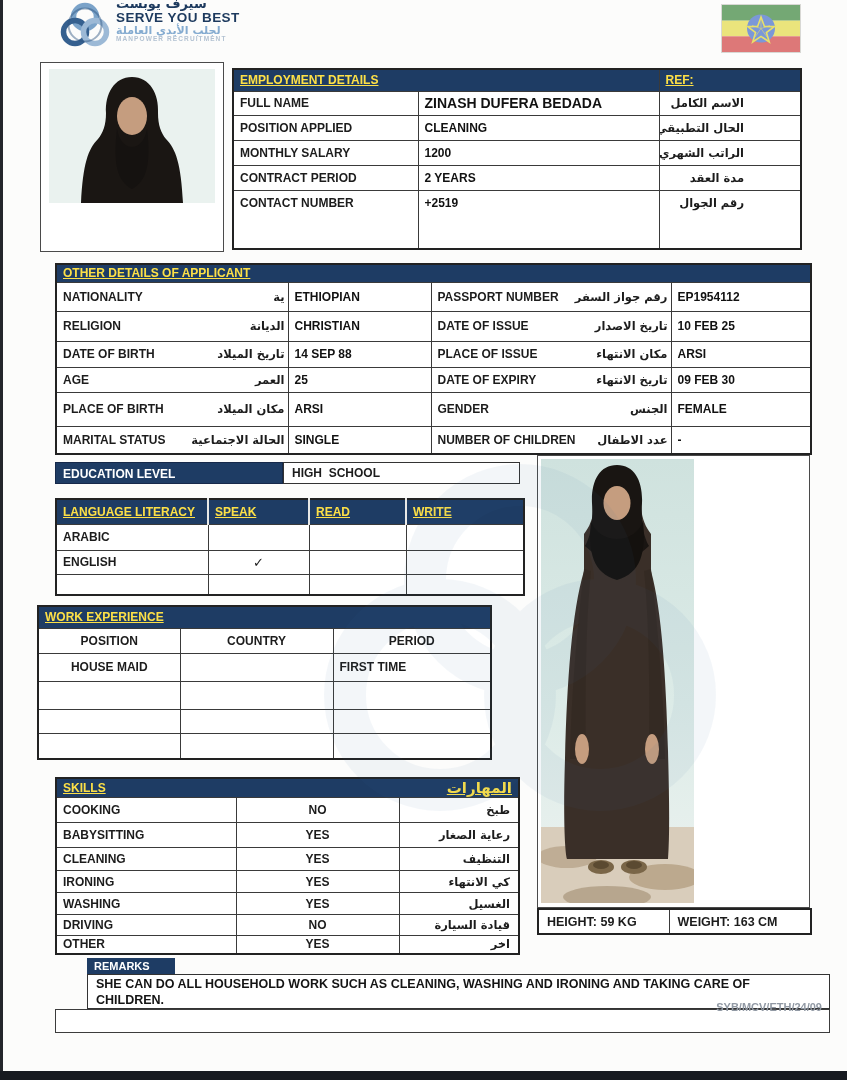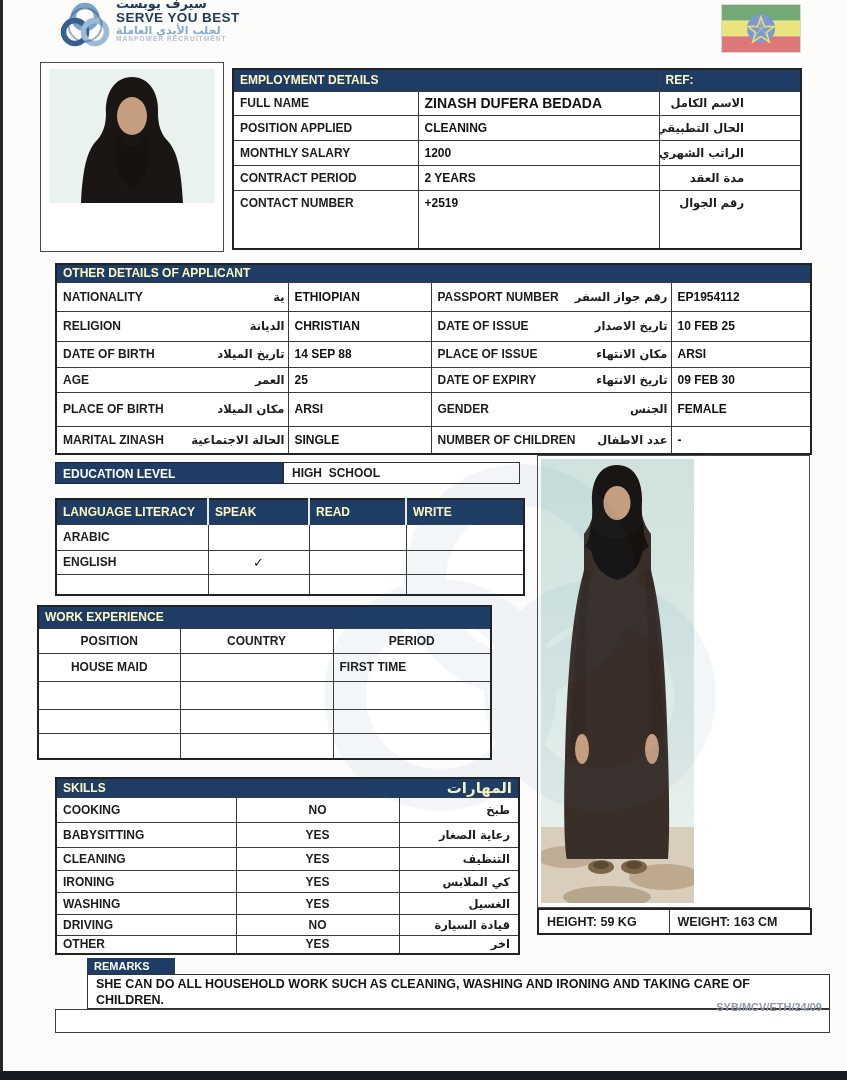--- a/index.html
+++ b/index.html
@@ -32,21 +32,21 @@
   
   .portrait-box{left:40px;top:62px;width:182px;height:188px;background:#fff;border:1.5px solid #4a4a4a;}
   .portrait-img{position:absolute;left:8px;top:6px;width:166px;height:134px;}
   .body-box{left:537px;top:455px;width:273px;height:453px;background:#fff;border:1.5px solid #4a4a4a;box-sizing:border-box;}
   .body-img{position:absolute;left:3px;top:3px;width:153px;height:444px;}
 
   
   table{border-collapse:collapse;table-layout:fixed;position:absolute;background:#fff;}
   td{border:1px solid #3a3a3a;padding:0 0 0 6px;font-size:12px;font-weight:bold;overflow:hidden;white-space:nowrap;}
   table.framed{border:2px solid #222;}
-  td.hdr{background:#1e3c64;color:#fef9c3;font-size:12px;}
+  td.hdr{background:#1e3c64;color:#fde047;font-size:12px;text-decoration:underline;}
   td.val{font-size:12px;color:#111;}
   td.big{font-size:14px;margin-left:37px;}
   td.artd{font-family:"DejaVu Sans",sans-serif;direction:rtl;text-align:right;padding:0 8px 0 0;font-size:11.5px;}
   td.ctr{text-align:center;padding:0;}
   td.top{vertical-align:top;padding-top:5px;}
   .lblflex{display:flex;justify-content:space-between;align-items:center;}
   .lblflex .ar{font-family:"DejaVu Sans",sans-serif;direction:rtl;font-size:11.5px;padding-right:3px;white-space:nowrap;}
   .emp-ar{padding-right:56px !important;}
 
   
@@ -244,21 +244,21 @@
           <div class="lblflex">
             <span>GENDER</span>
             <span class="ar">الجنس</span>
           </div>
         </td>
     <td class="val">FEMALE</td>
   </tr>
   <tr style="height:28px">
     <td>
           <div class="lblflex">
-            <span>MARITAL ZINASH</span>
+            <span>MARITAL STATUS</span>
             <span class="ar">الحالة الاجتماعية</span>
           </div>
         </td>
     <td class="val">SINGLE</td>
     <td>
           <div class="lblflex">
             <span>NUMBER OF CHILDREN</span>
             <span class="ar">عدد الاطفال</span>
           </div>
         </td>
@@ -369,21 +369,21 @@
     <td class="artd">رعاية الصغار</td>
   </tr>
   <tr style="height:23px">
     <td>CLEANING</td>
     <td class="ctr">YES</td>
     <td class="artd">التنظيف</td>
   </tr>
   <tr style="height:22px">
     <td>IRONING</td>
     <td class="ctr">YES</td>
-    <td class="artd">كي الملابس</td>
+    <td class="artd">كي الانتهاء</td>
   </tr>
   <tr style="height:22px">
     <td>WASHING</td>
     <td class="ctr">YES</td>
     <td class="artd">الغسيل</td>
   </tr>
   <tr style="height:21px">
     <td>DRIVING</td>
     <td class="ctr">NO</td>
     <td class="artd">قيادة السيارة</td>

